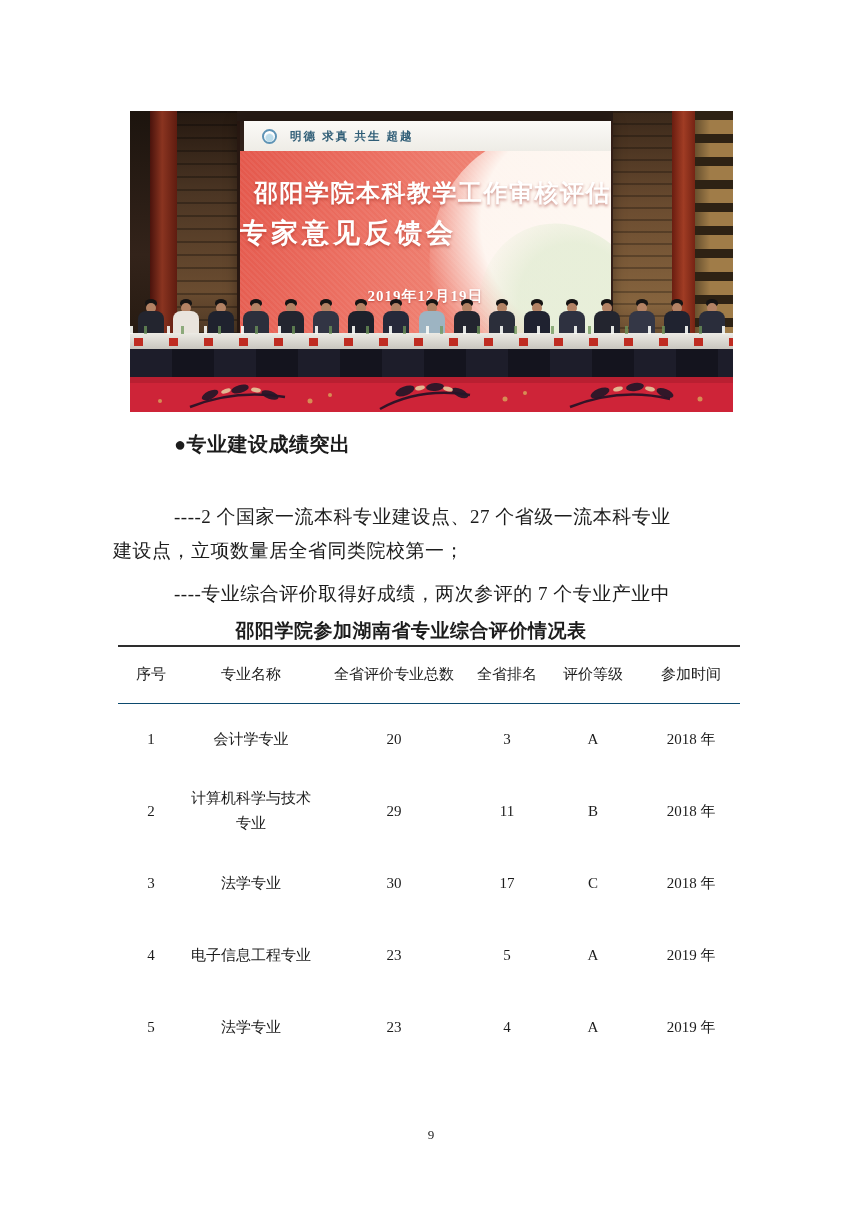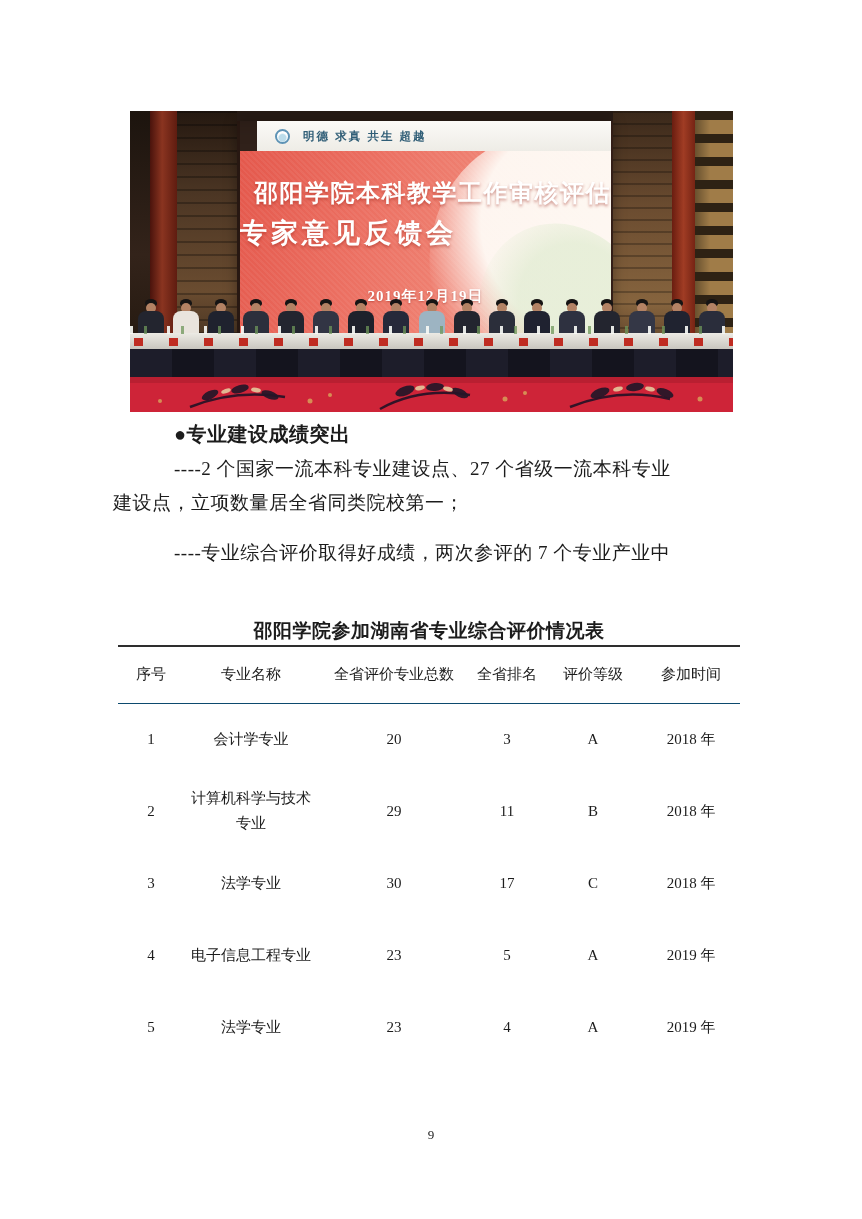--- a/index.html
+++ b/index.html
@@ -30,21 +30,21 @@
     background:linear-gradient(90deg,#6a1d10,#a03c24 50%,#762414); }
   .wall-r2 { left:565px; top:0; width:38px; height:240px;
     background:#a07c48; }
   .wall-r2::after { content:""; position:absolute; inset:0;
     background:repeating-linear-gradient(180deg, #2e2214 0 9px, rgba(0,0,0,0) 9px 23px),
                linear-gradient(90deg, rgba(0,0,0,.35), rgba(0,0,0,0) 40%); }
 
   .screen { left:107px; top:10px; width:376px; height:228px; overflow:hidden;
     border-left:3px solid rgba(35,18,12,.55); border-right:2px solid rgba(60,30,20,.35);
     box-shadow:0 0 12px rgba(0,0,0,.35); }
-  .screen-top { left:17px; top:0; width:100%; height:30px; background:linear-gradient(180deg,#fbfaf7,#eeece6);
+  .screen-top { left:4px; top:0; width:100%; height:30px; background:linear-gradient(180deg,#fbfaf7,#eeece6);
     display:flex; align-items:center; padding-left:18px; }
   .logo-dot { position:static; width:15px; height:15px; border-radius:50%;
     border:2px solid #5e93b5; background:radial-gradient(circle at 50% 62%, #bcdcea 0 38%, #ffffff 55%); flex:0 0 auto; }
   .motto { position:static; margin-left:13px; font-family:"Liberation Sans","DejaVu Sans",sans-serif;
     font-size:11.5px; font-weight:bold; color:#2f5d76; letter-spacing:2px; white-space:nowrap; }
   .screen-body { left:0; top:30px; width:100%; height:198px; overflow:hidden;
     background:linear-gradient(105deg,#e4584c 0%,#ec7163 35%,#f08a7a 70%,#f3a08c 100%); }
   .screen-body::before { content:""; position:absolute; inset:0;
     background:repeating-linear-gradient(45deg, rgba(255,255,255,.05) 0 2px, rgba(0,0,0,0) 2px 4px); }
   .swoosh-a { right:-70px; top:-20px; width:250px; height:280px; border-radius:50%;
@@ -77,28 +77,28 @@
   .cloth::before { content:""; position:absolute; left:0; top:-7px; width:100%; height:8px;
     background:repeating-linear-gradient(90deg, rgba(248,250,246,.9) 0 3px, rgba(0,0,0,0) 3px 14px,
       rgba(110,150,90,.75) 14px 17px, rgba(0,0,0,0) 17px 37px); }
   .cloth::after { content:""; position:absolute; left:4px; top:5px; width:100%; height:8px;
     background:repeating-linear-gradient(90deg, #bf2c22 0 9px, rgba(0,0,0,0) 9px 35px); }
   .skirt { left:0; top:238px; width:100%; height:28px; z-index:3;
     background:repeating-linear-gradient(90deg,#1d1d2a 0 42px,#14141e 42px 84px); }
   .carpet { left:0; top:266px; width:100%; height:35px; z-index:3; }
 
   
-  .textblock { position:absolute; left:113px; top:416px; width:632px; }
+  .textblock { position:absolute; left:113px; top:426px; width:632px; }
   .doc-heading { font-size:20px; font-weight:bold; line-height:36px; padding-left:61px; letter-spacing:.5px; }
   .bodyline { font-size:19px; line-height:34px; letter-spacing:.5px; white-space:nowrap; }
-  .bodyline.indent { padding-left:61px; }
-  .bodyline.para-gap { margin-top:16px; }
+  .bodyline.indent { padding-left:61px;margin-top:38px; }
+  .bodyline.para-gap { margin-top:9px; }
 
   
-  .table-title { position:absolute; left:118px; top:617px; width:622px; height:27px; line-height:27px;
+  .table-title { position:absolute; left:100px; top:617px; width:622px; height:27px; line-height:27px;
     text-align:center; font-size:19px; font-weight:bold; letter-spacing:.5px; }
   table.eval { position:absolute; left:118px; top:645px; width:622px;
     border-collapse:collapse; table-layout:fixed; }
   table.eval thead tr { height:57px; }
   table.eval thead tr td { border-top:2px solid #2e2e2e; border-bottom:1px solid #0c4a6e; }
   table.eval td { text-align:center; vertical-align:middle; font-size:15px;
     line-height:25px; padding:0 3px; }
   table.eval tbody tr { height:72px; }
   .c1{width:66px}.c2{width:134px}.c3{width:152px}.c4{width:74px}.c5{width:98px}.c6{width:98px}
 

